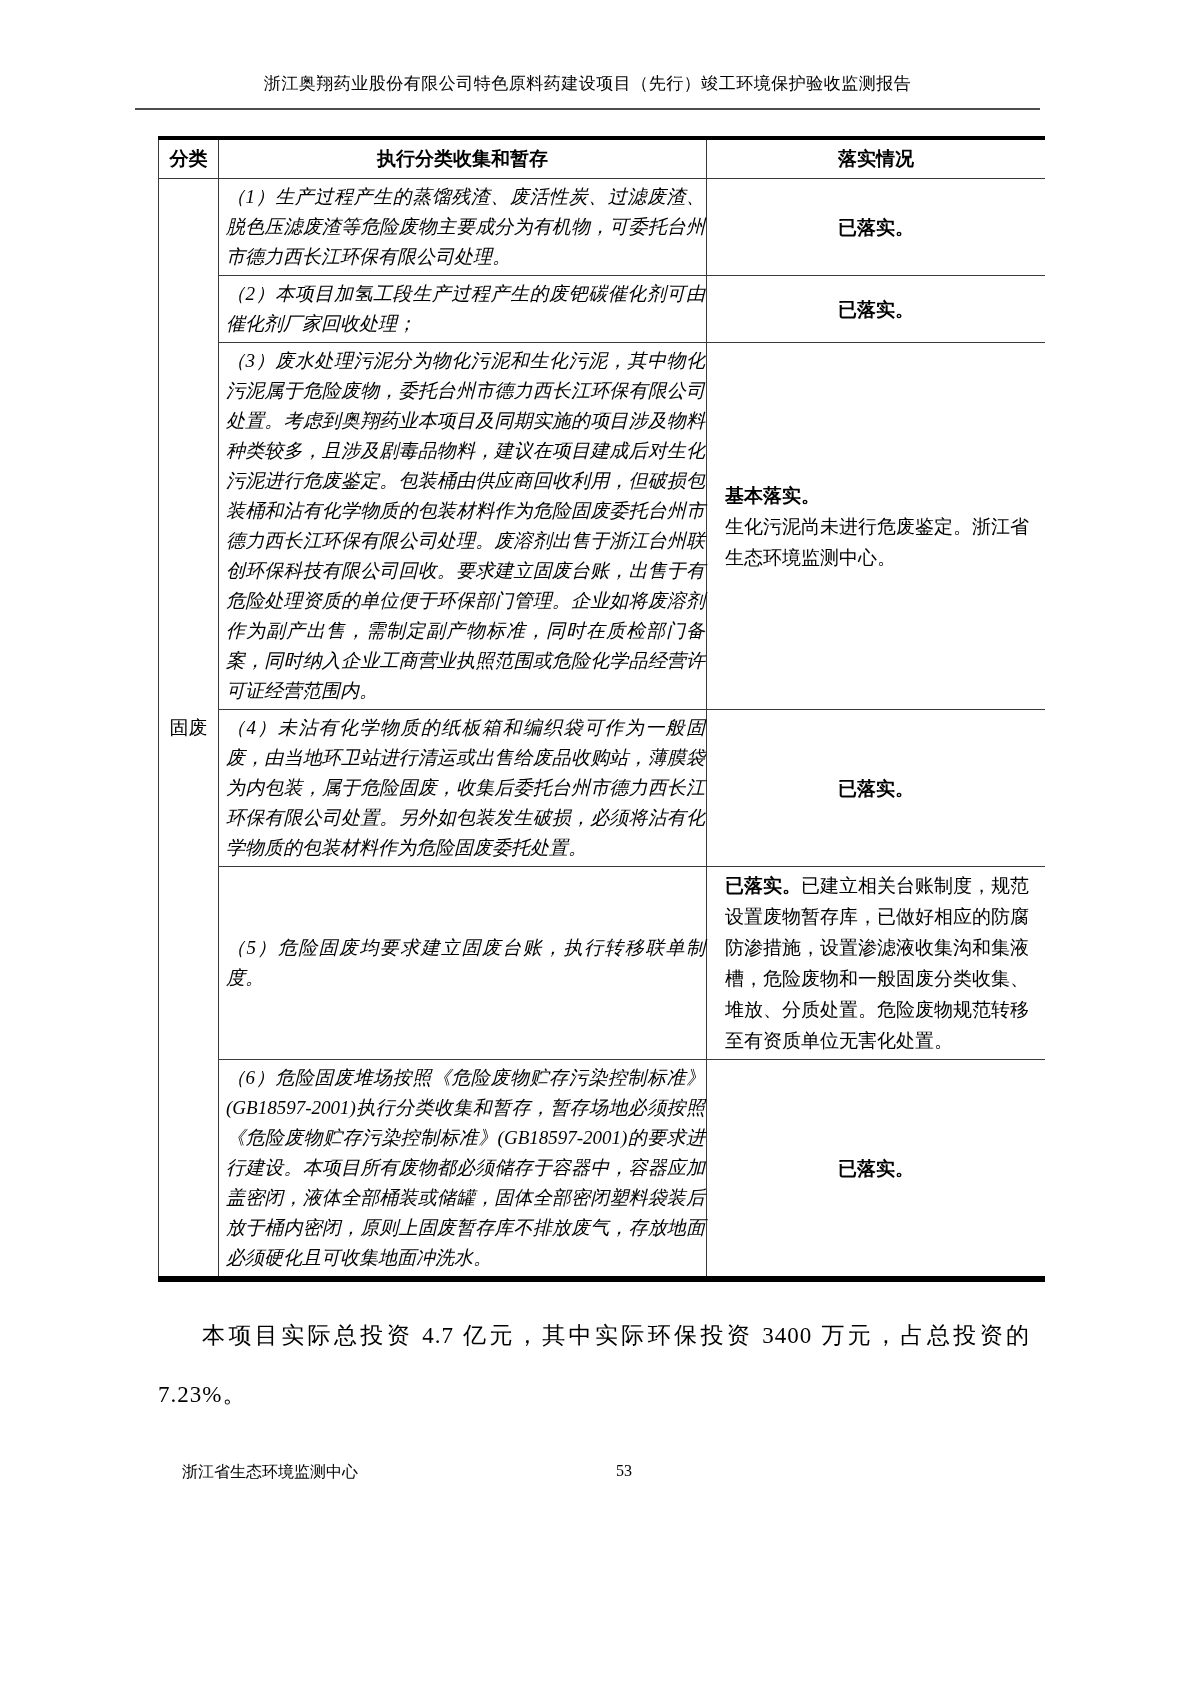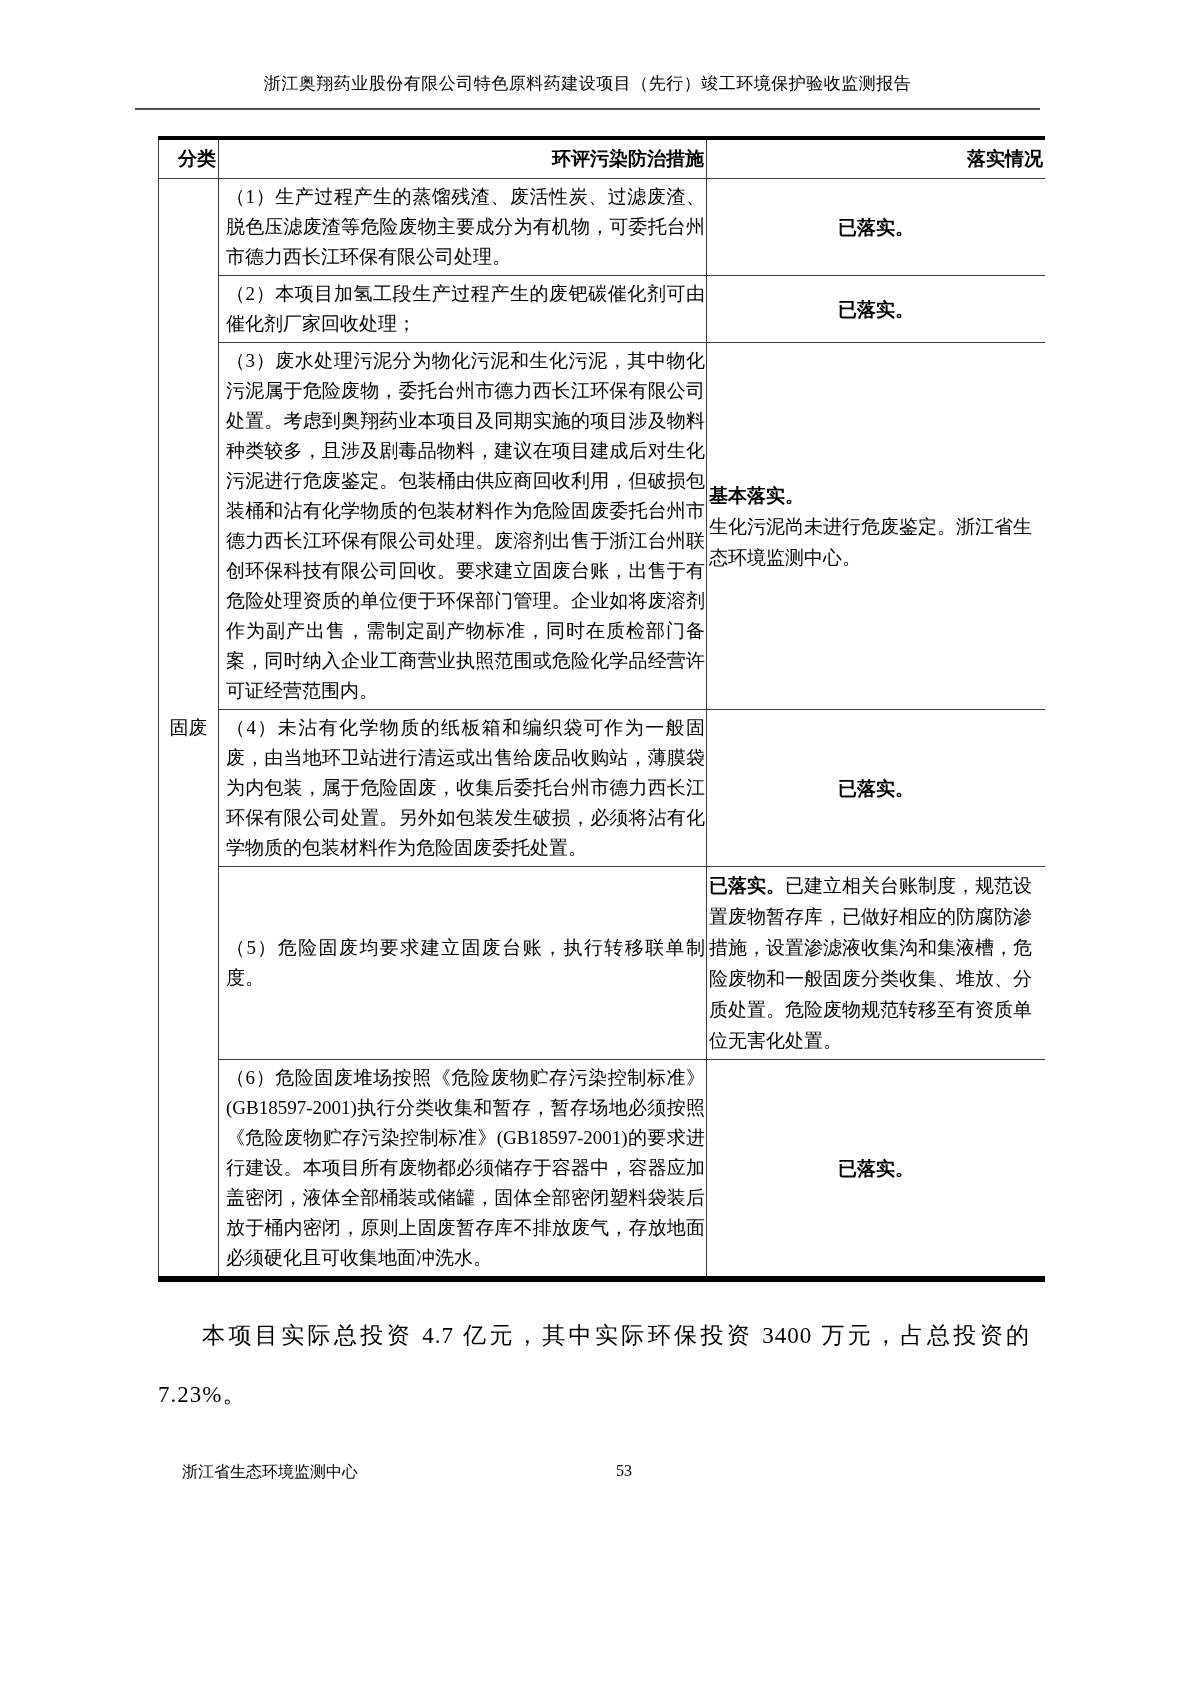--- a/index.html
+++ b/index.html
@@ -34,43 +34,44 @@
     border: 1px solid #3a3a3a;
   }
   .main-table tr > *:last-child { border-right: none; }
   .col-cat { width: 55px; }
   .col-measure { width: 483px; }
   .col-status { width: 334px; }
   .main-table th {
     font-size: 19px;
     font-weight: bold;
     padding: 6px 2px;
-    text-align: right;
+    text-align: center;
   }
   .cat-cell {
     text-align: center;
     vertical-align: middle;
     font-size: 19px;
     padding: 0 6px;
   }
   .measure-cell {
     font-size: 19px;
     line-height: 30px;
     padding: 3px 1px 3px 7px;
     text-align: justify;
     vertical-align: middle;
+    font-style: italic;
   }
   .status-cell {
     font-size: 19px;
     line-height: 31px;
     padding: 3px 4px;
     vertical-align: middle;
   }
   .status-center { text-align: center; }
-  .status-left { text-align: left; padding-left: 2px; }
+  .status-left { text-align: left; padding-left: 18px; }
   .status-top { vertical-align: top; }
   .status-bold { font-weight: bold; }
   .section-heading {
     margin: 44px 0 0 158px;
     font-size: 24px;
     font-weight: bold;
     letter-spacing: 1px;
   }
   .section-heading .sec-title { margin-left: 14px; }
   .body-paragraph {
@@ -97,21 +98,21 @@
 <div class="page">
 
   <div class="doc-header">
     <div>浙江奥翔药业股份有限公司特色原料药建设项目（先行）竣工环境保护验收监测报告</div>
   </div>
 
   <table class="main-table">
     <thead>
       <tr>
         <th class="col-cat">分类</th>
-        <th class="col-measure">环评污染防治措施</th>
+        <th class="col-measure">执行分类收集和暂存</th>
         <th class="col-status">落实情况</th>
       </tr>
     </thead>
     <tbody id="table-body">
         <tr>
           <td class="cat-cell" rowspan="6">固废</td>
           <td class="measure-cell">（1）生产过程产生的蒸馏残渣、废活性炭、过滤废渣、脱色压滤废渣等危险废物主要成分为有机物，可委托台州市德力西长江环保有限公司处理。</td>
           <td class="status-cell status-center"><span class="status-bold">已落实。</span></td>
         </tr>
         <tr>

